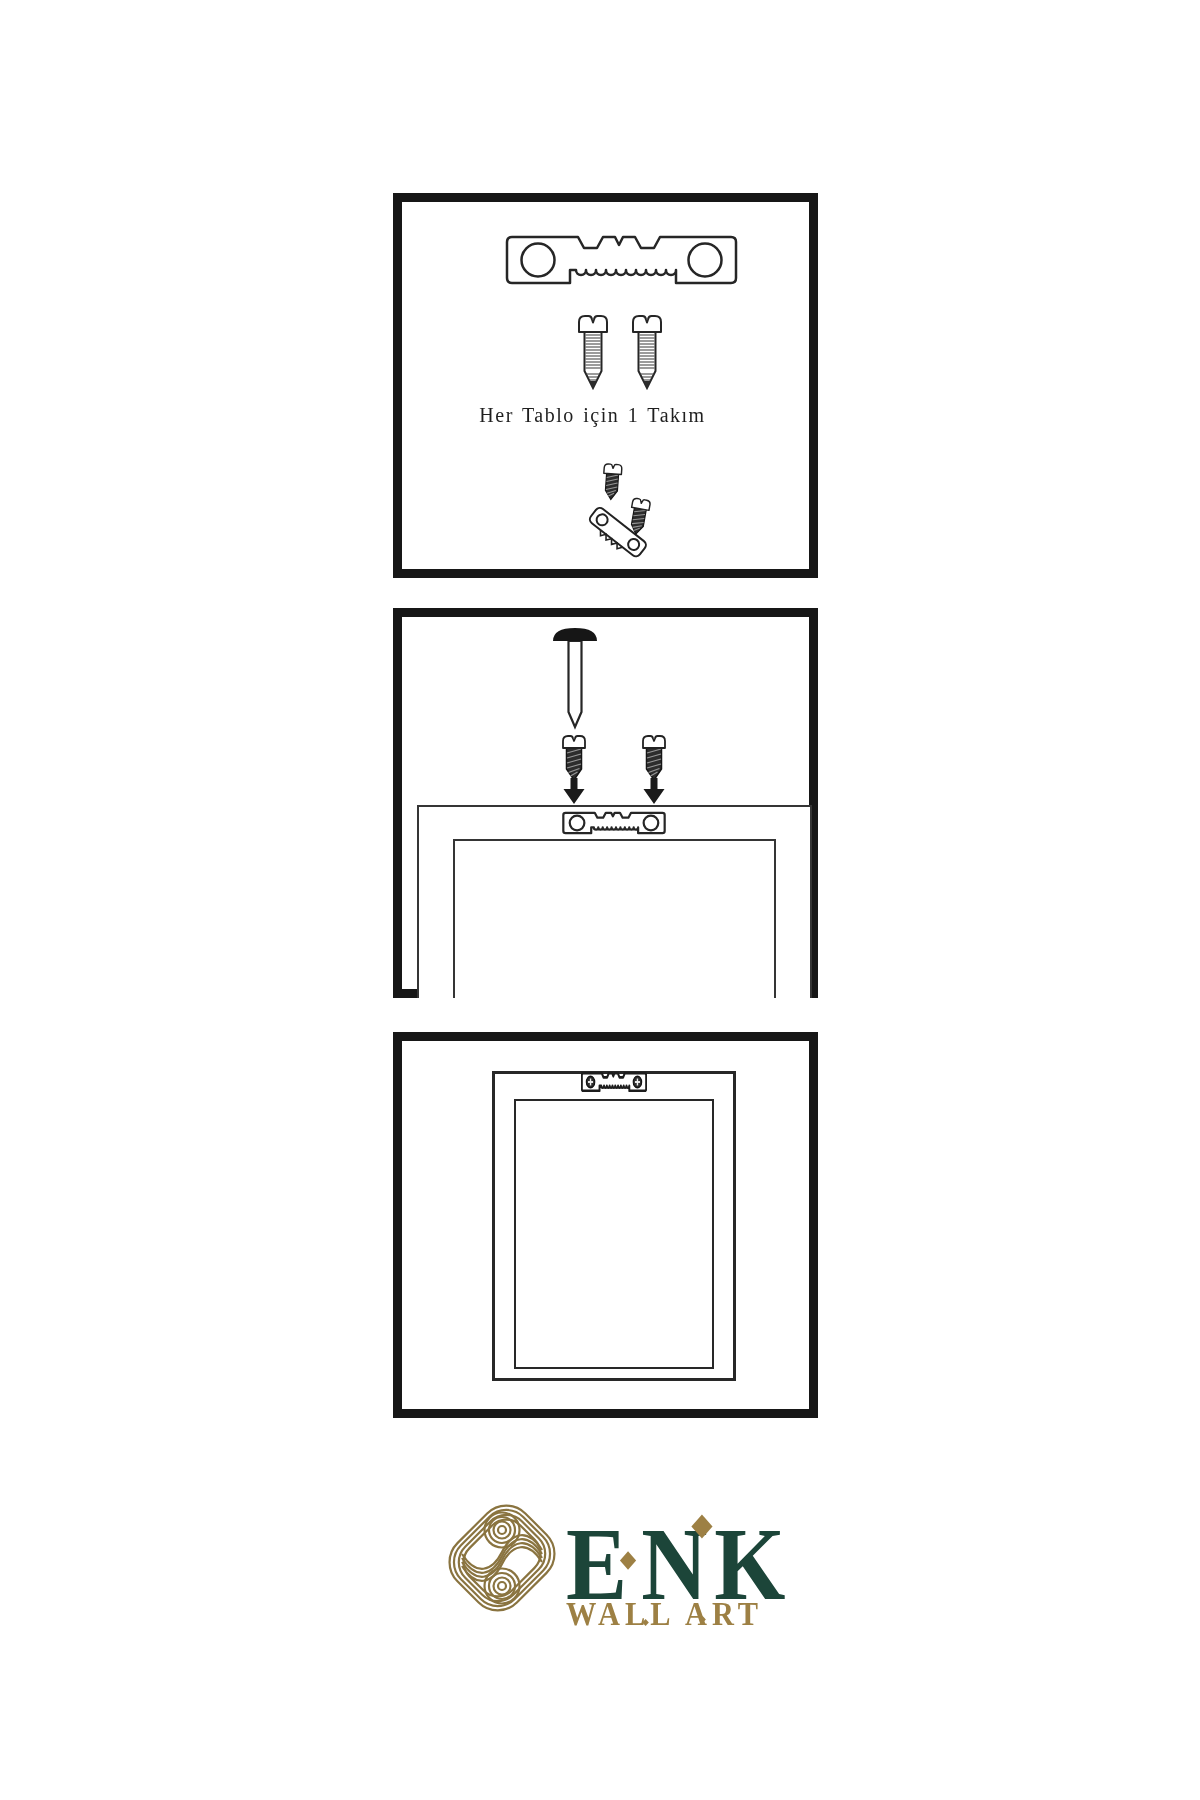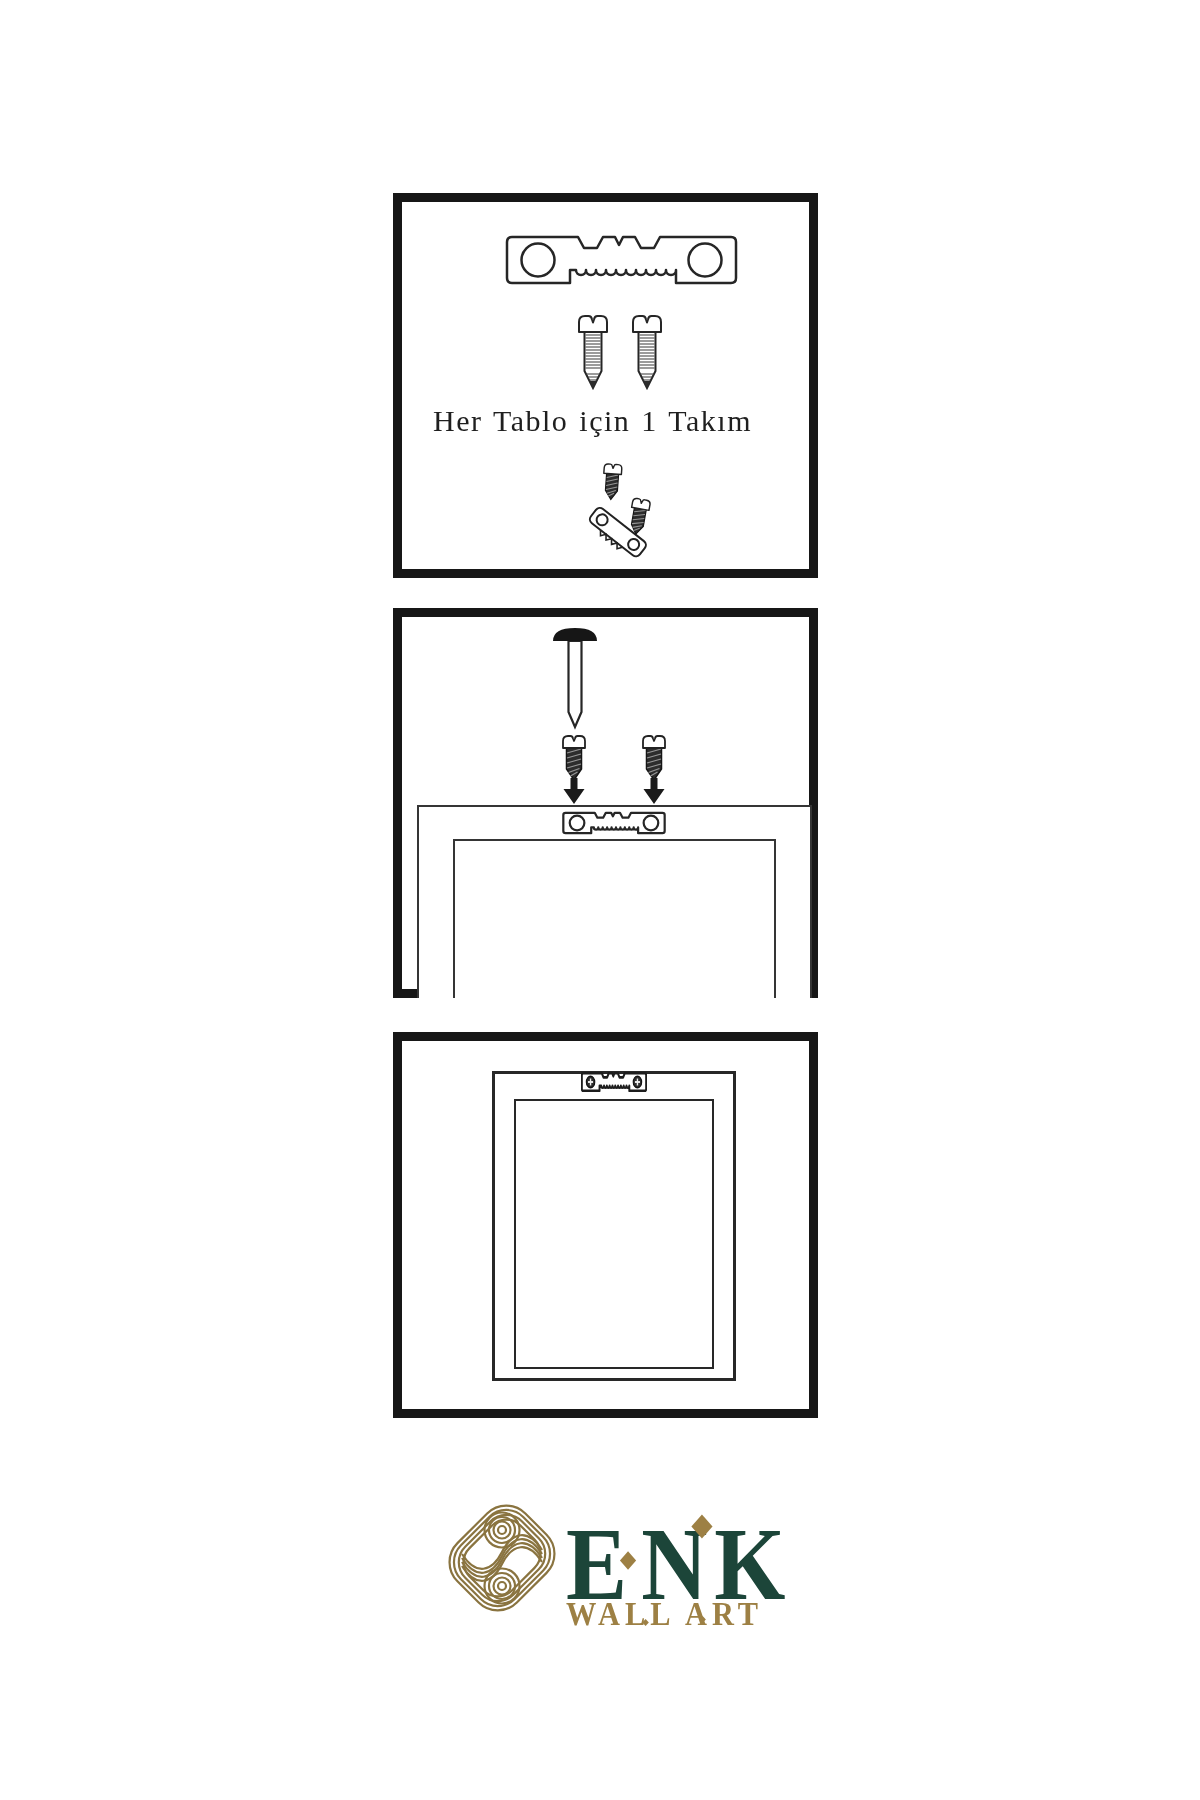--- a/index.html
+++ b/index.html
@@ -10,21 +10,21 @@
   
   .panel { position:absolute; left:393px; width:425px; background:#ffffff; border:9px solid #171717; }
   .panel-1 { top:193px;  height:385px; }
   .panel-2 { top:608px;  height:390px; }
   .panel-3 { top:1032px; height:386px; }
   .panel > * { position:absolute; }
 
   .caption {
     left:0; top:202px; width:100%; text-align:center;
     font-family:"Liberation Serif", serif;
-    font-size:30px; color:#1f1f1f; letter-spacing:1.5px; word-spacing:2px;
+    font-size:20px; color:#1f1f1f; letter-spacing:1.5px; word-spacing:2px;
     transform:translateX(-13px);
   }
 
   
   .frame-back-outer { left:15px; top:188px; width:395px; height:193px; border:2px solid #353535; border-bottom:none; background:#fff; }
   .frame-back-inner { left:51px; top:222px; width:323px; height:159px; border:2px solid #353535; border-bottom:none; background:#fff; }
 
   
   .frame-front-outer { left:90px;  top:30px; width:244px; height:310px; border:3px solid #282828; background:#fff; }
   .frame-front-inner { left:112px; top:58px; width:200px; height:270px; border:2px solid #282828; background:#fff; }

